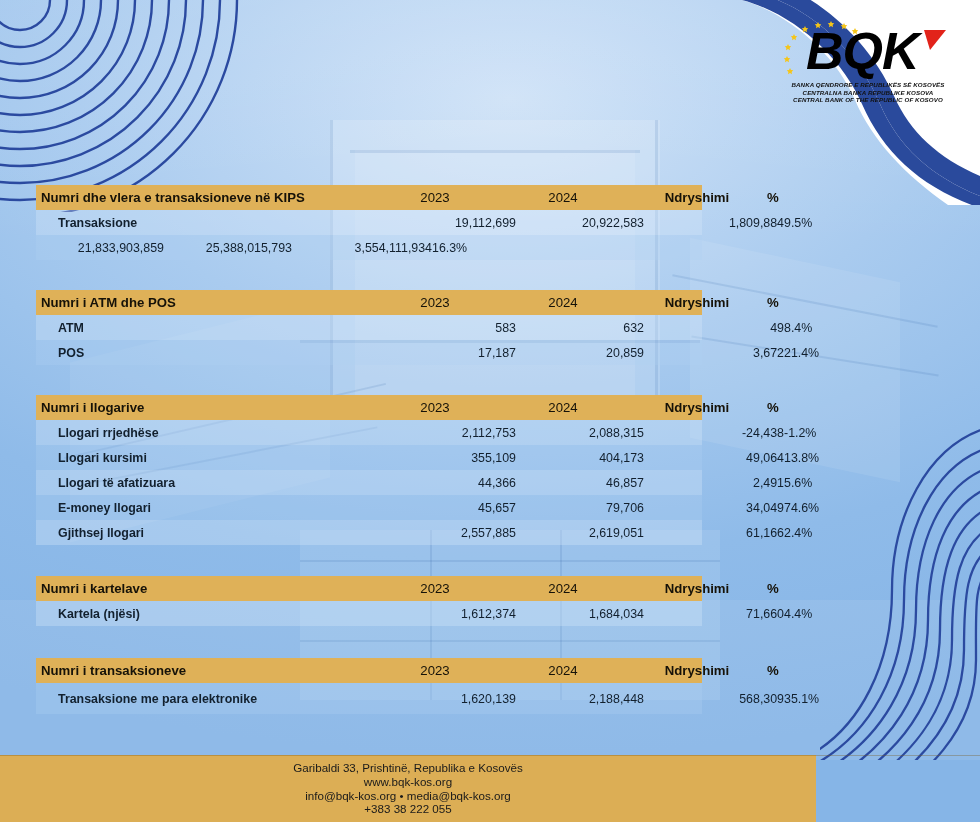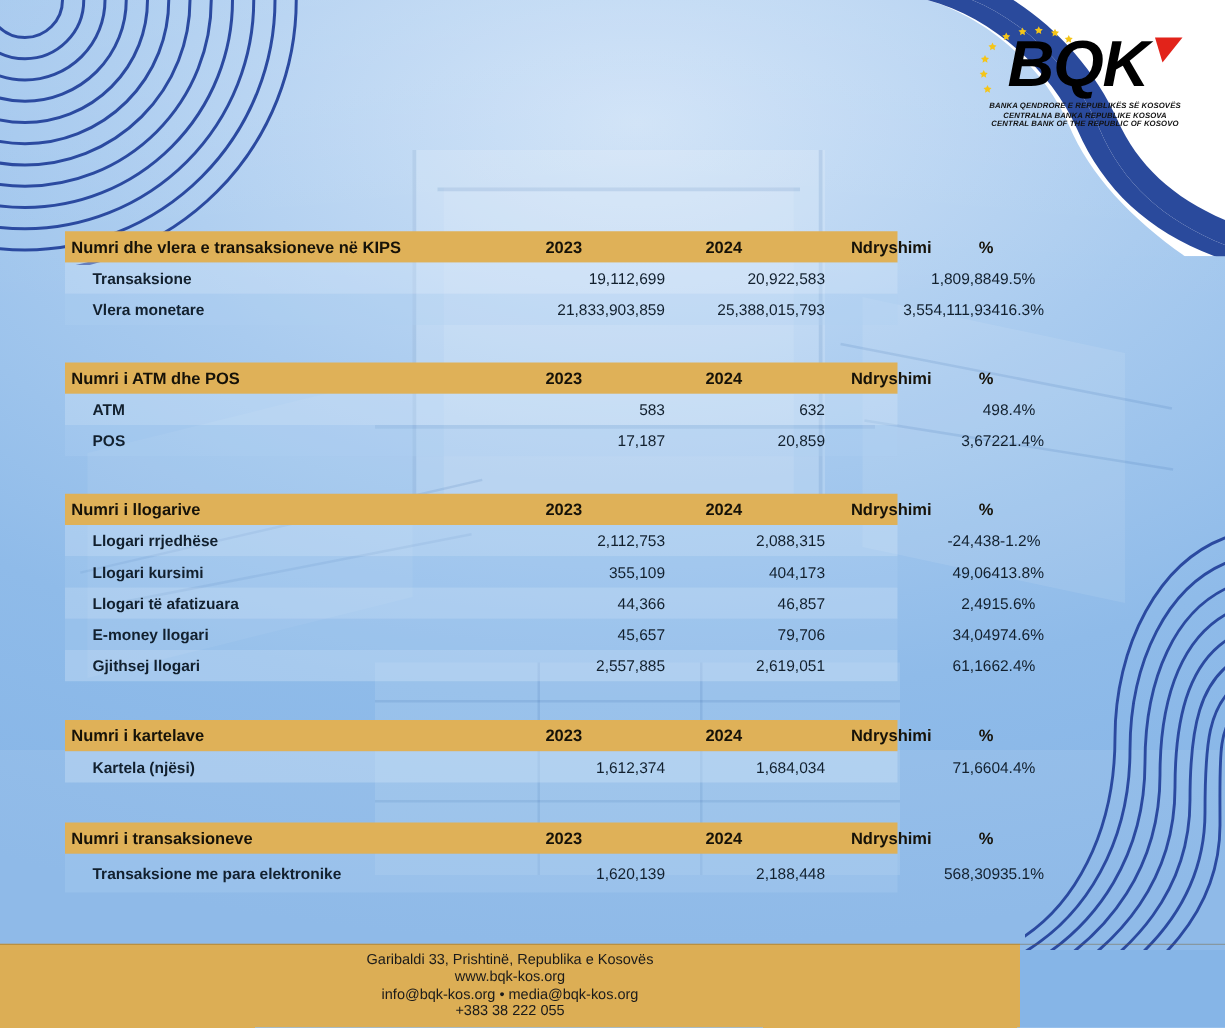--- a/index.html
+++ b/index.html
@@ -35,29 +35,29 @@
   .logo-bqk{position:absolute;left:38px;top:6px;width:160px;height:56px;}
   .logo-lines{margin-top:1px;}
   .logo-lines div{
     font-family:"Liberation Sans", sans-serif;
     font-weight:bold;font-size:6.2px;letter-spacing:.1px;
     color:#111;line-height:7.6px;white-space:nowrap;
   }
 
   
   .tables{position:absolute;left:0;top:0;width:980px;}
-  .tbl{position:absolute;left:52px;width:666px;}
+  .tbl{position:absolute;left:36px;width:666px;}
 
   .thead{
     display:flex;align-items:center;height:25px;
     background:#dfb158;
     color:#161208;
   }
   .thead .c0{flex:0 0 330px;padding-left:5px;font-weight:bold;font-size:13.2px;}
-  .thead .c1,.thead .c2{flex:0 0 128px;text-align:center;font-weight:bold;font-size:13.2px;}
+  .thead .c1,.thead .c2{flex:0 0 128px;text-align:center;font-weight:normal;font-size:13.2px;}
   .thead .c3{flex:0 0 140px;text-align:center;font-weight:bold;font-size:13.2px;}
   .thead .c4{flex:1 1 auto;text-align:right;padding-right:8px;font-weight:bold;font-size:13.2px;}
 
   .trow{
     display:flex;align-items:center;height:25px;
     color:#12202e;
     background:rgba(214,232,250,.34);
   }
   .trow.alt{background:rgba(176,209,243,.30);}
   .trow .c0{flex:0 0 330px;padding-left:22px;font-weight:bold;font-size:12.4px;}
@@ -183,21 +183,20 @@
         <div class="c4">%</div>
       </div>
       <div class="trow">
         <div class="c0">Transaksione</div>
         <div class="c1">19,112,699</div>
         <div class="c2">20,922,583</div>
         <div class="c3">1,809,884</div>
         <div class="c4">9.5%</div>
       </div>
       <div class="trow alt">
-        <div class="c0">Vlera monetare</div>
         <div class="c1">21,833,903,859</div>
         <div class="c2">25,388,015,793</div>
         <div class="c3">3,554,111,934</div>
         <div class="c4">16.3%</div>
       </div>
     </div>
 
     <div class="tbl" style="top:290px;">
       <div class="thead">
         <div class="c0">Numri i ATM dhe POS</div>

